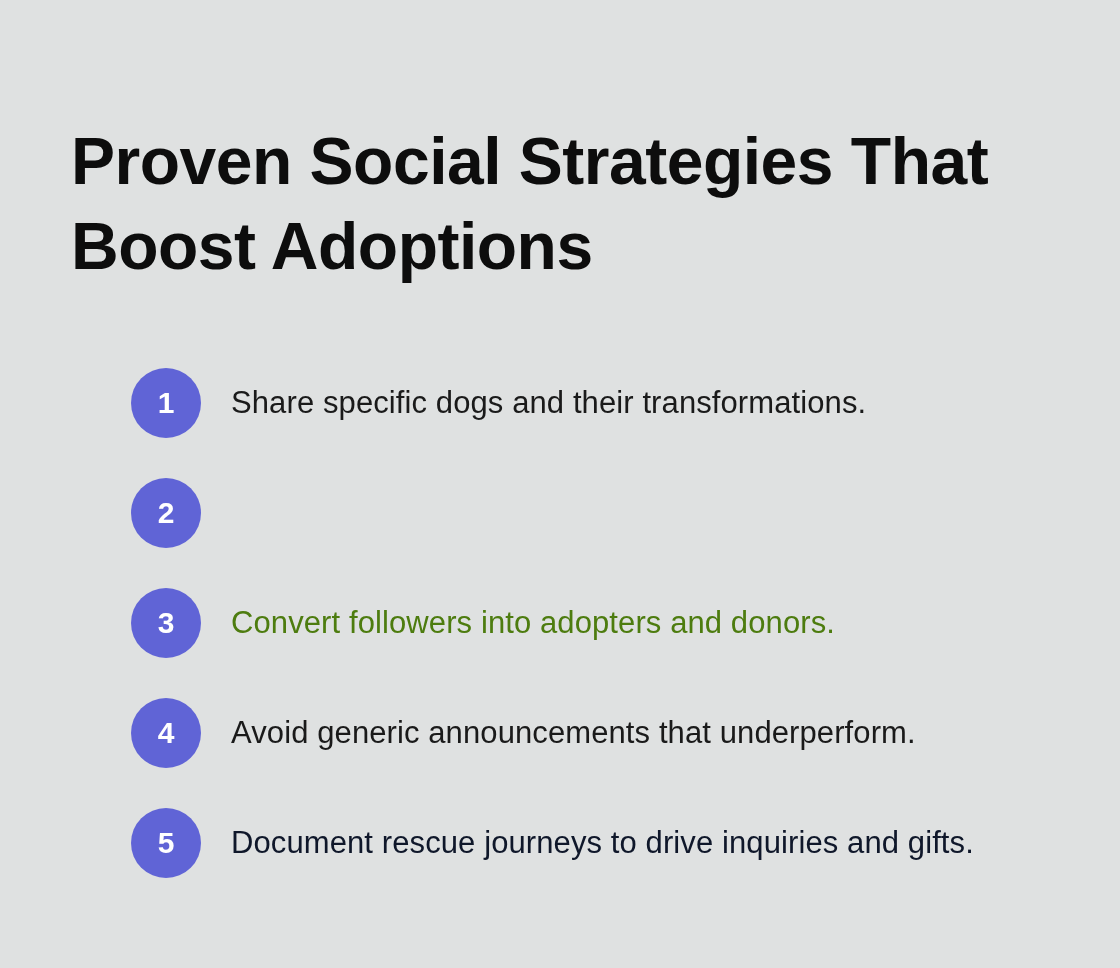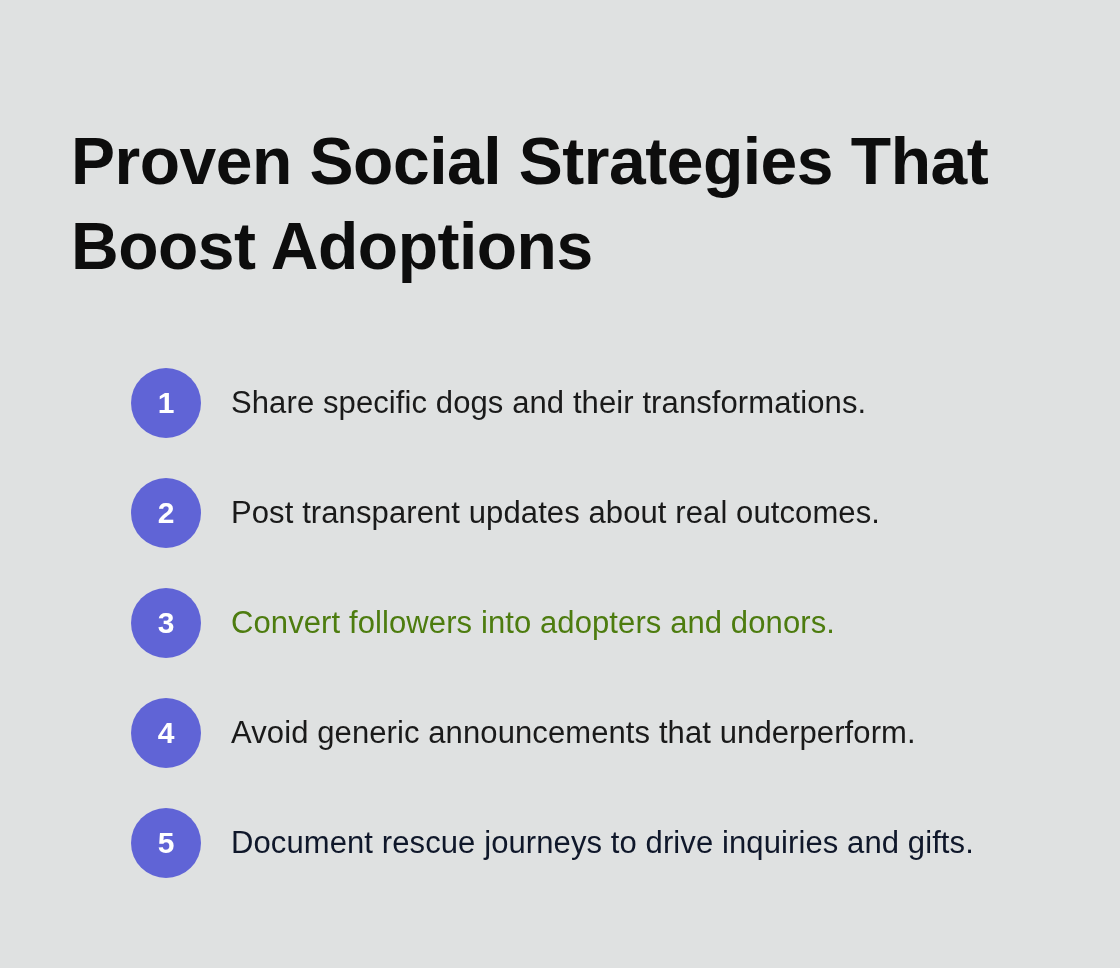--- a/index.html
+++ b/index.html
@@ -97,21 +97,20 @@
 
   <ul id="steps-list">
 
     <li class="step-row">
       <span class="step-badge" style="background: rgb(96, 100, 214); color: rgb(255, 255, 255);">1</span>
       <span class="step-text" style="color: rgb(26, 26, 26);">Share specific dogs and their transformations.</span>
     </li>
 
     <li class="step-row">
       <span class="step-badge" style="background: rgb(96, 100, 214); color: rgb(255, 255, 255);">2</span>
-      <span class="step-text" style="color: rgb(26, 26, 26);">Post transparent updates about real outcomes.</span>
     </li>
 
     <li class="step-row">
       <span class="step-badge" style="background: rgb(96, 100, 214); color: rgb(255, 255, 255);">3</span>
       <span class="step-text" style="color: #4d7c0f;">Convert followers into adopters and donors.</span>
     </li>
 
     <li class="step-row">
       <span class="step-badge" style="background: rgb(96, 100, 214); color: rgb(255, 255, 255);">4</span>
       <span class="step-text" style="color: rgb(26, 26, 26);">Avoid generic announcements that underperform.</span>

